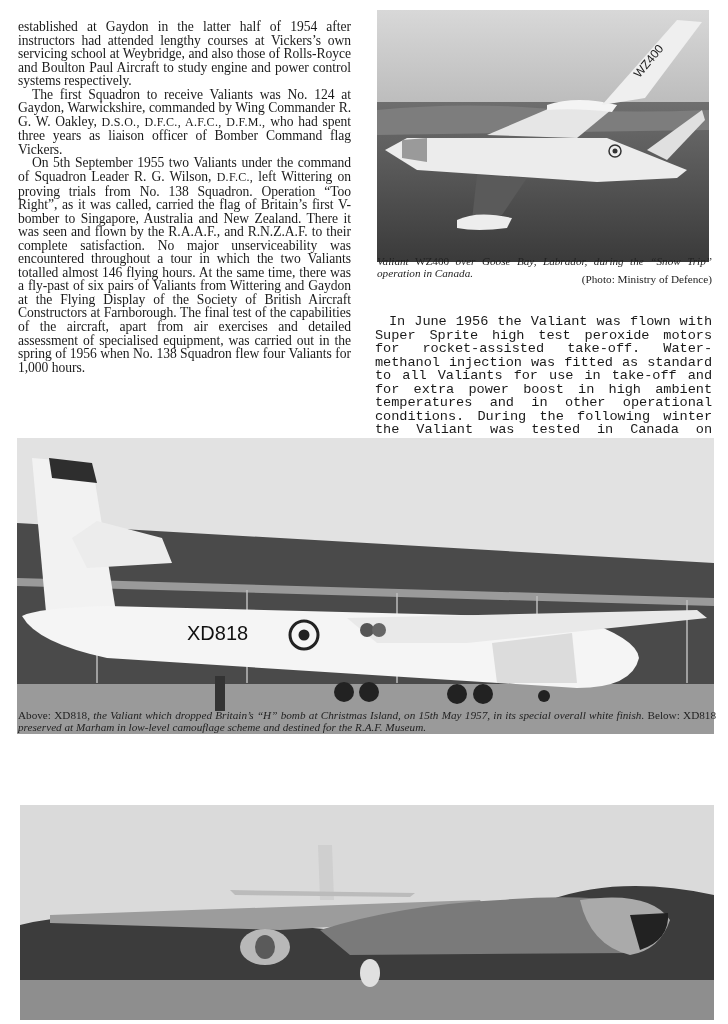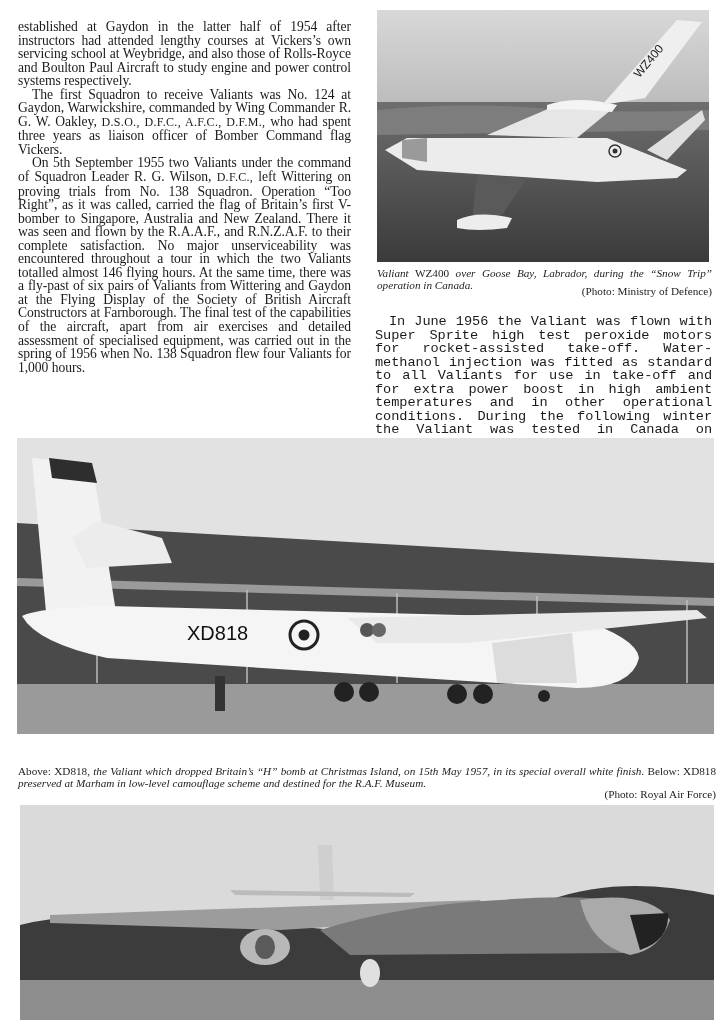--- a/index.html
+++ b/index.html
@@ -19,23 +19,23 @@
     .sc { font-size: 12px; letter-spacing: 0.3px; }
     .photo {
       position: absolute; overflow: hidden; background: #bdbdbd;
     }
     .photo svg { display: block; width: 100%; height: 100%; }
     .cap {
       position: absolute; font-size: 11.2px; line-height: 11.5px;
       color: #222;
     }
     .cap i { font-style: italic; }
-    .cap-top { left: 377px; top: 268px; width: 335px; text-align: justify; }
+    .cap-top { left: 377px; top: 256px; width: 335px; text-align: justify; }
     .cap-top .credit { font-style: normal; float: right; margin-top: 6px; }
-    .cap-mid { left: 18px; top: 766px; width: 698px; text-align: justify; }
+    .cap-mid { left: 18px; top: 710px; width: 698px; text-align: justify; }
     .cap-mid .credit { display: block; text-align: right; }
   </style>
 </head>
 <body>
 
 <div class="col col-left">
   <p>established at Gaydon in the latter half of 1954 after instructors had attended lengthy courses at Vickers’s own servicing school at Weybridge, and also those of Rolls-Royce and Boulton Paul Aircraft to study engine and power control systems respectively.</p>
   <p class="ind"><span>The first Squadron to receive Valiants was No. 124 at Gaydon, Warwickshire, commanded by Wing Commander R. G. W. Oakley,</span> <span class="sc">D.S.O., D.F.C., A.F.C., D.F.M.,</span> <span>who had spent three years as liaison officer of Bomber Command flag Vickers.</span></p>
   <p class="ind"><span>On 5th September 1955 two Valiants under the command of Squadron Leader R. G. Wilson,</span> <span class="sc">D.F.C.,</span> <span>left Wittering on proving trials from No. 138 Squadron. Operation “Too Right”, as it was called, carried the flag of Britain’s first V-bomber to Singapore, Australia and New Zealand. There it was seen and flown by the R.A.A.F., and R.N.Z.A.F. to their complete satisfaction. No major unserviceability was encountered throughout a tour in which the two Valiants totalled almost 146 flying hours. At the same time, there was a fly-past of six pairs of Valiants from Wittering and Gaydon at the Flying Display of the Society of British Aircraft Constructors at Farnborough. The final test of the capabilities of the aircraft, apart from air exercises and detailed assessment of specialised equipment, was carried out in the spring of 1956 when No. 138 Squadron flew four Valiants for 1,000 hours.</span></p>
 </div>
@@ -132,21 +132,20 @@
   </svg>
 </div>
 
 <div class="cap cap-mid">
   <span>Above:</span>
   <span>XD818,</span>
   <i>the Valiant which dropped Britain’s “H” bomb at Christmas Island, on 15th May 1957, in its special overall white finish.</i>
   <span>Below:</span>
   <span>XD818</span>
   <i>preserved at Marham in low-level camouflage scheme and destined for the R.A.F. Museum.</i>
-  <span class="credit">(Photo: Royal Air Force)</span>
 </div>
 
 <div class="photo" style="left:20px; top:805px; width:694px; height:215px;">
   <svg viewBox="0 0 694 215" preserveAspectRatio="none">
     <rect width="694" height="215" fill="#dadada"></rect>
 
     <path d="M0 120 Q60 105 120 118 Q200 110 260 120 L480 140 L530 95 Q600 70 694 90 L694 180 L0 180 Z" fill="#3c3c3c"></path>
 
     <rect y="175" width="694" height="40" fill="#8e8e8e"></rect>
 

